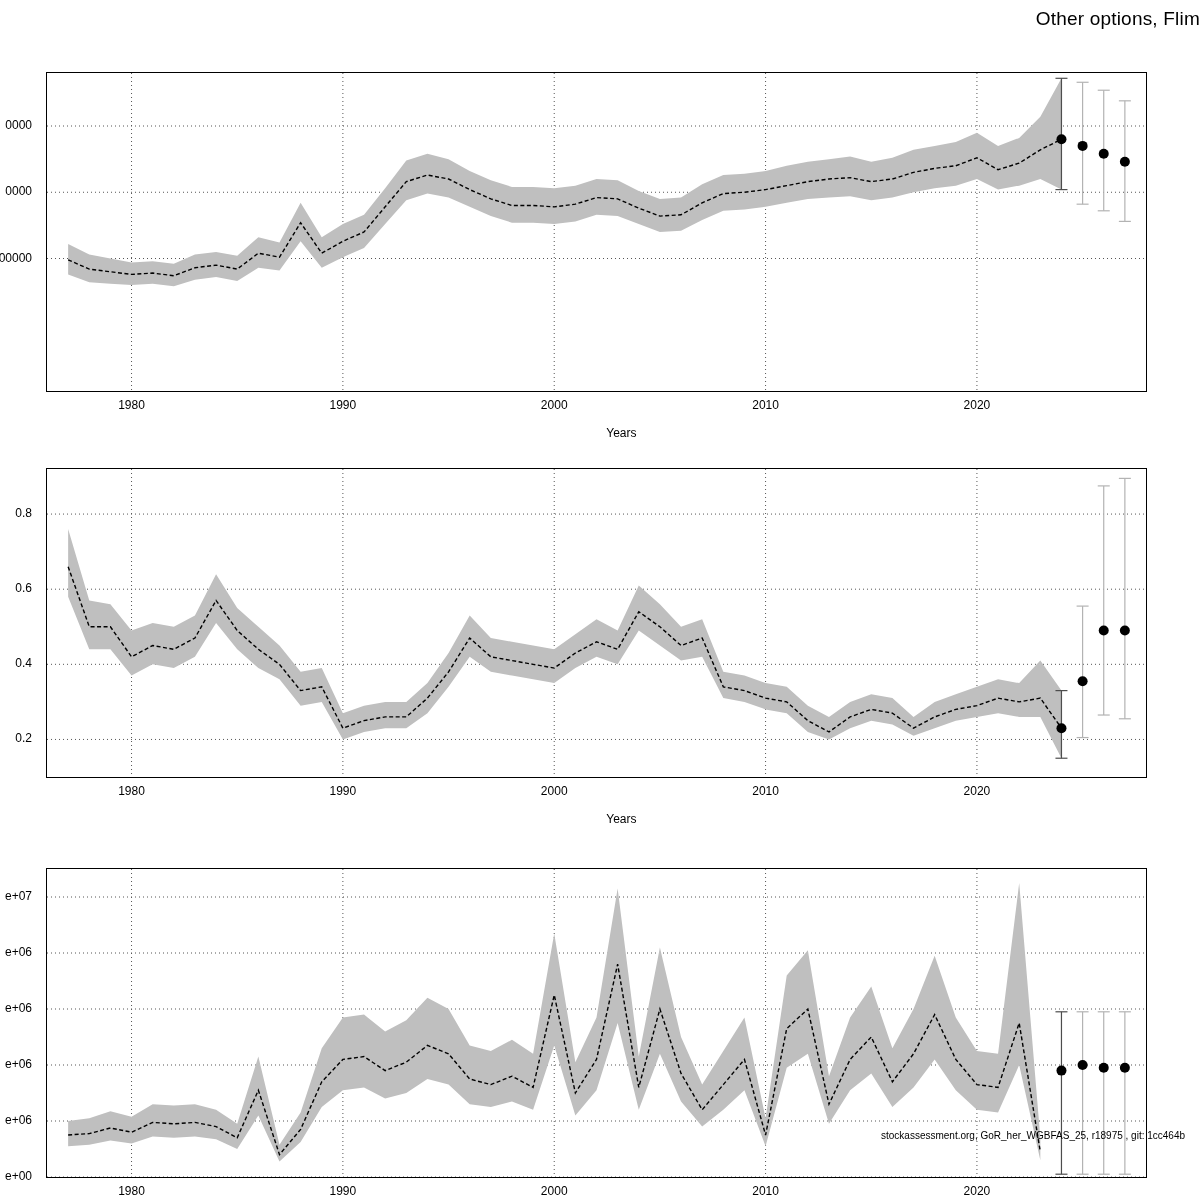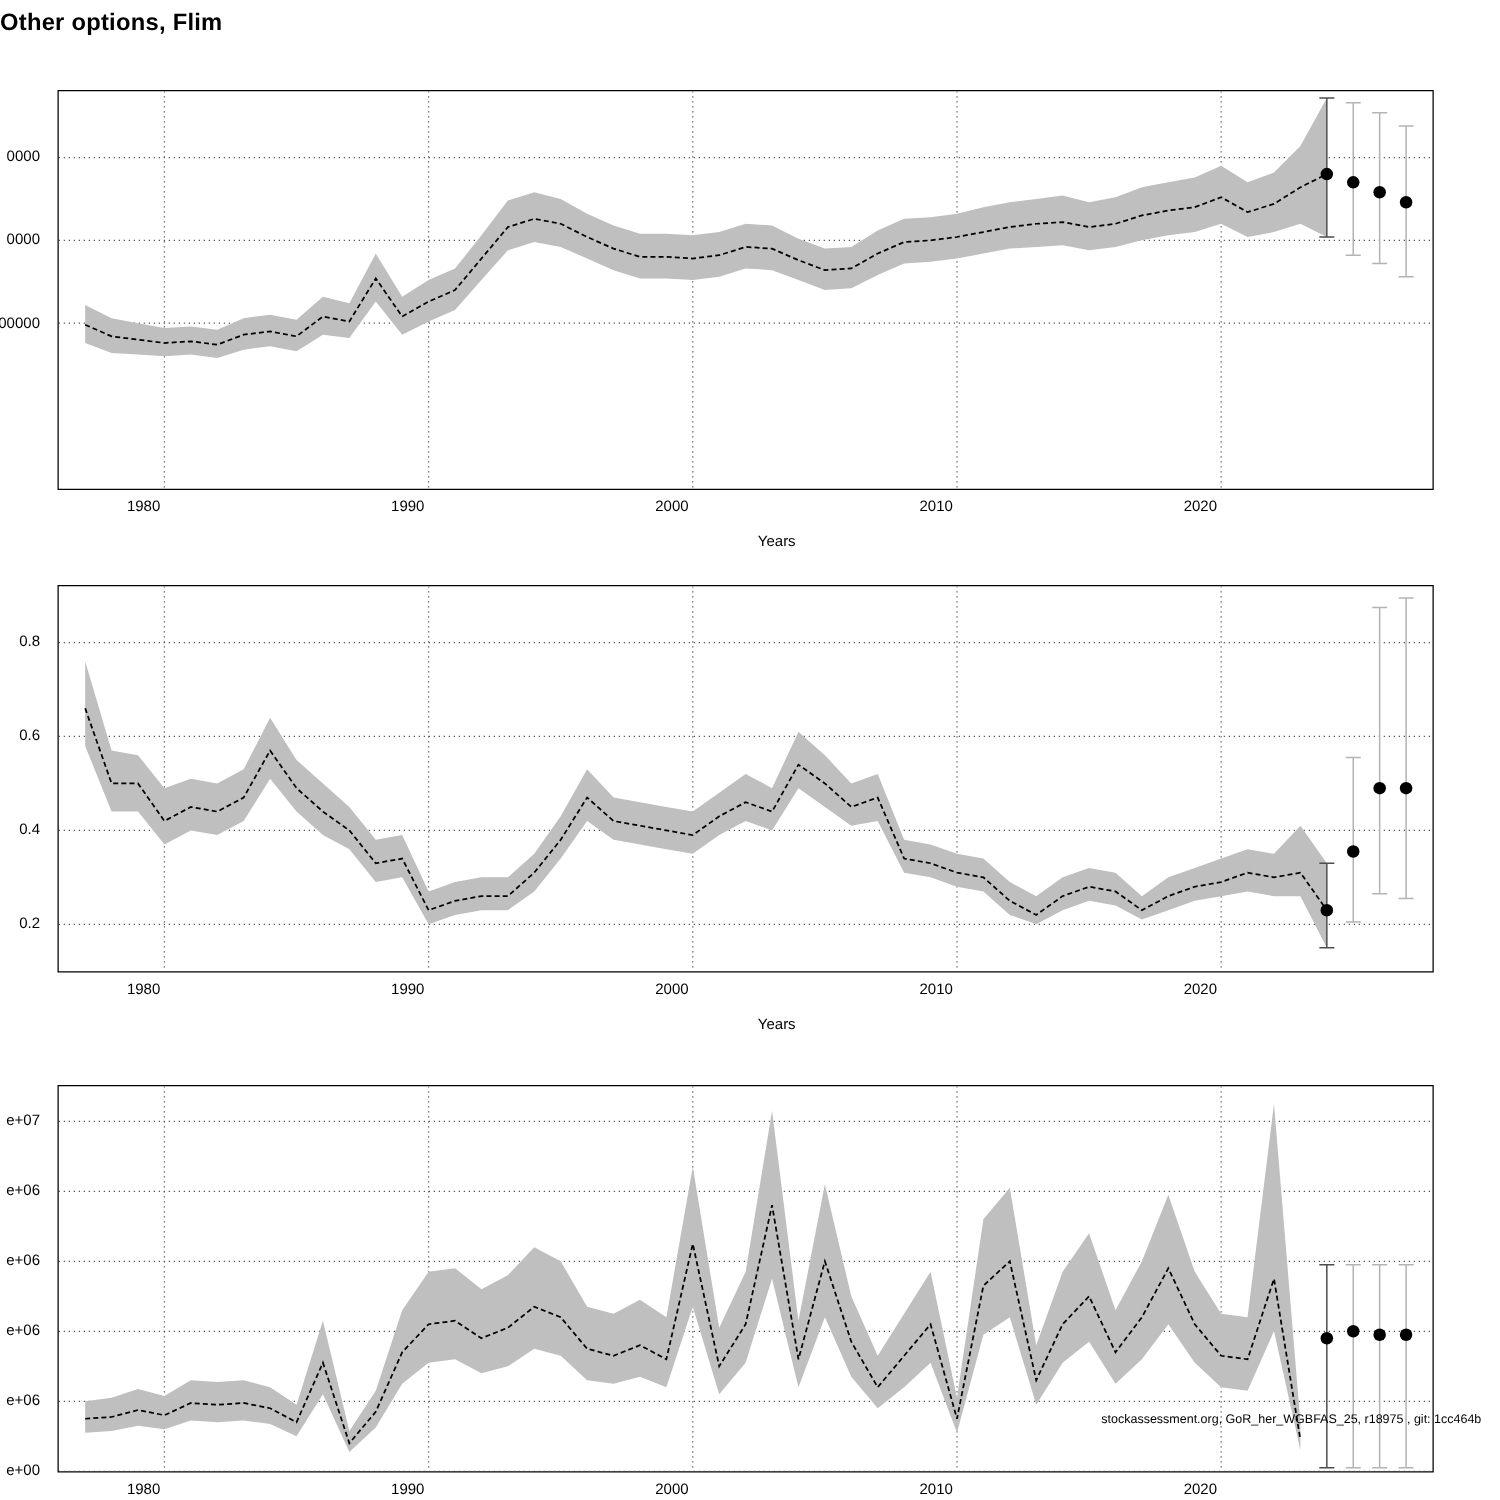--- a/index.html
+++ b/index.html
@@ -4,23 +4,23 @@
 <style>
   html,body{margin:0;padding:0;}
   body{
     width:1200px;height:1200px;
     background:#ffffff;
     font-family:"Liberation Sans", sans-serif;
     color:#000;
     overflow:hidden;
   }
   #page-title{
-    text-align:left;
+    text-align:right;
     font-size:19px;
-    font-weight:bold;
+    font-weight:normal;
     margin-top:6px;
     height:26px;
     line-height:26px;
     letter-spacing:0.2px;
   }
   .panel{position:relative;}
   .plot-box{
     position:absolute;
     border:1px solid #000;
     box-sizing:border-box;
@@ -34,21 +34,21 @@
   }
   .ytick{
     position:absolute;
     font-size:12px;
     text-align:right;
     white-space:nowrap;
   }
   .xtick{
     position:absolute;
     font-size:12px;
-    text-align:left;
+    text-align:center;
     white-space:nowrap;
   }
   .credit{
     position:absolute;
     font-size:10px;
     color:#000;
     white-space:nowrap;
   }
   svg{display:block;}
 </style>

